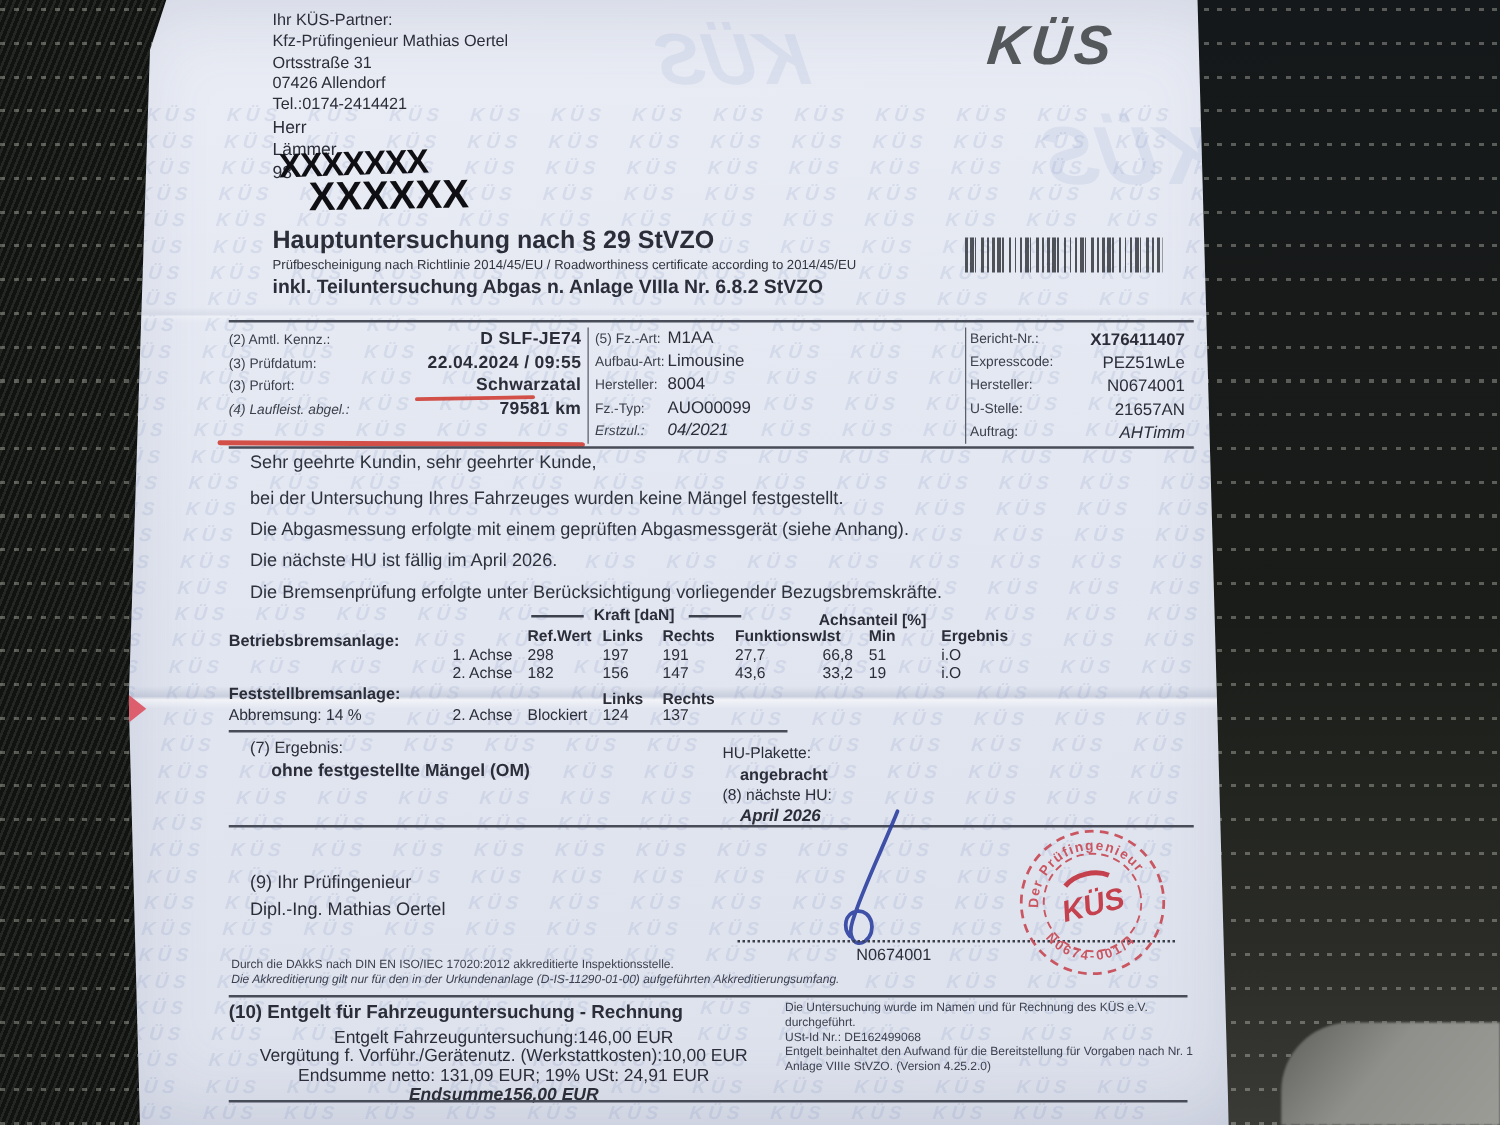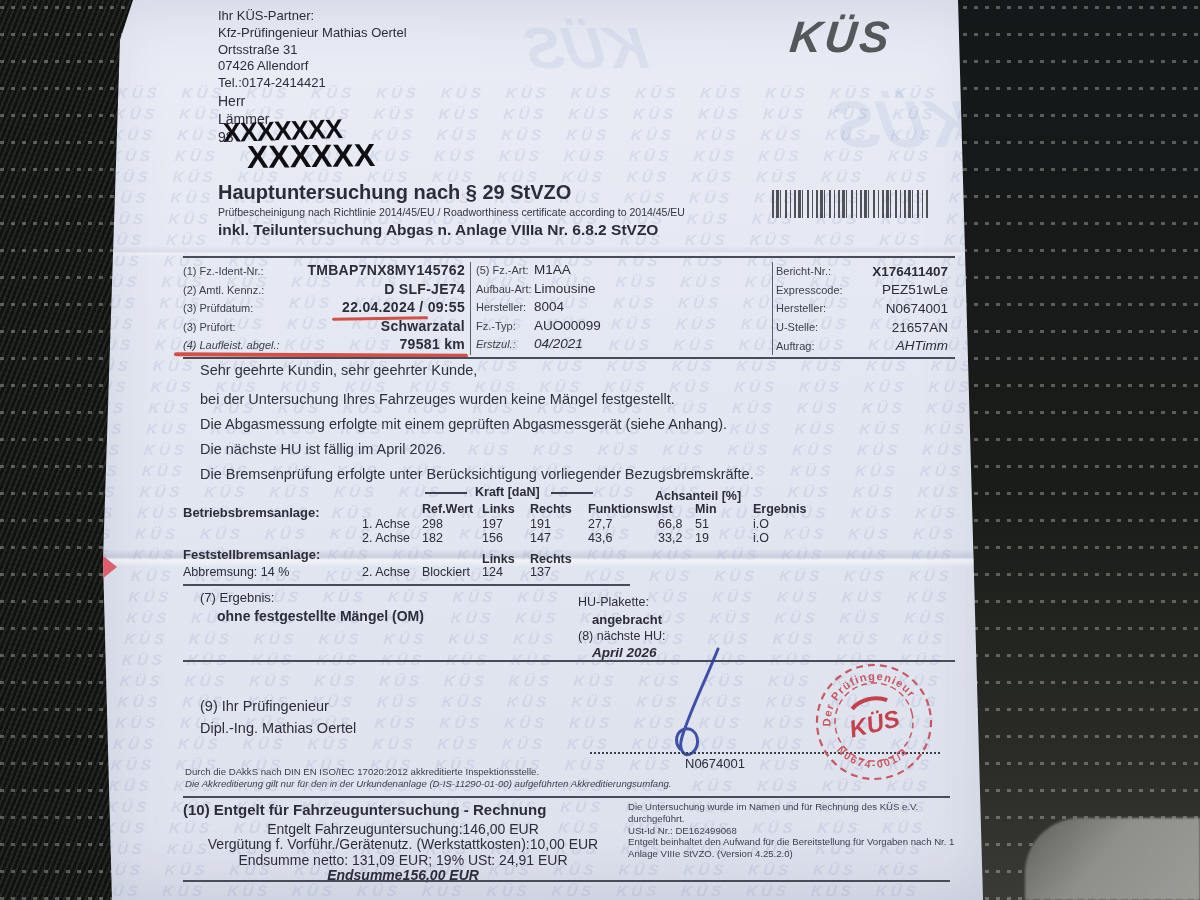--- a/index.html
+++ b/index.html
@@ -100,24 +100,20 @@
     <div class="abs b" style="left:123px;top:221px;font-size:15.5px">inkl. Teiluntersuchung Abgas n. Anlage VIIIa Nr. 6.8.2 StVZO</div>
 
     <div class="abs" style="left:677px;top:190px;width:158px;height:28px;opacity:.85;background:repeating-linear-gradient(90deg,#34373d 0 2px,transparent 2px 4px,#34373d 4px 7px,transparent 7px 8px,#34373d 8px 9px,transparent 9px 13px,#34373d 13px 15px,transparent 15px 18px,#34373d 18px 19px,transparent 19px 22px)"></div>
 
     <div class="hr" style="left:88px;top:256px;width:772px"></div>
     <div class="vdiv" style="left:375px;top:262px;height:93px"></div>
     <div class="vdiv" style="left:677px;top:262px;height:93px"></div>
 
     <div class="abs" style="left:88px;top:262px;width:282px">
       <div class="frow">
-          <span class="flab">(1) Fz.-Ident-Nr.:</span>
-          <span class="fval">TMBAP7NX8MY145762</span>
-        </div>
-      <div class="frow">
           <span class="flab">(2) Amtl. Kennz.:</span>
           <span class="fval">D  SLF-JE74</span>
         </div>
       <div class="frow">
           <span class="flab">(3) Prüfdatum:</span>
           <span class="fval">22.04.2024 / 09:55</span>
         </div>
       <div class="frow">
           <span class="flab">(3) Prüfort:</span>
           <span class="fval">Schwarzatal</span>

